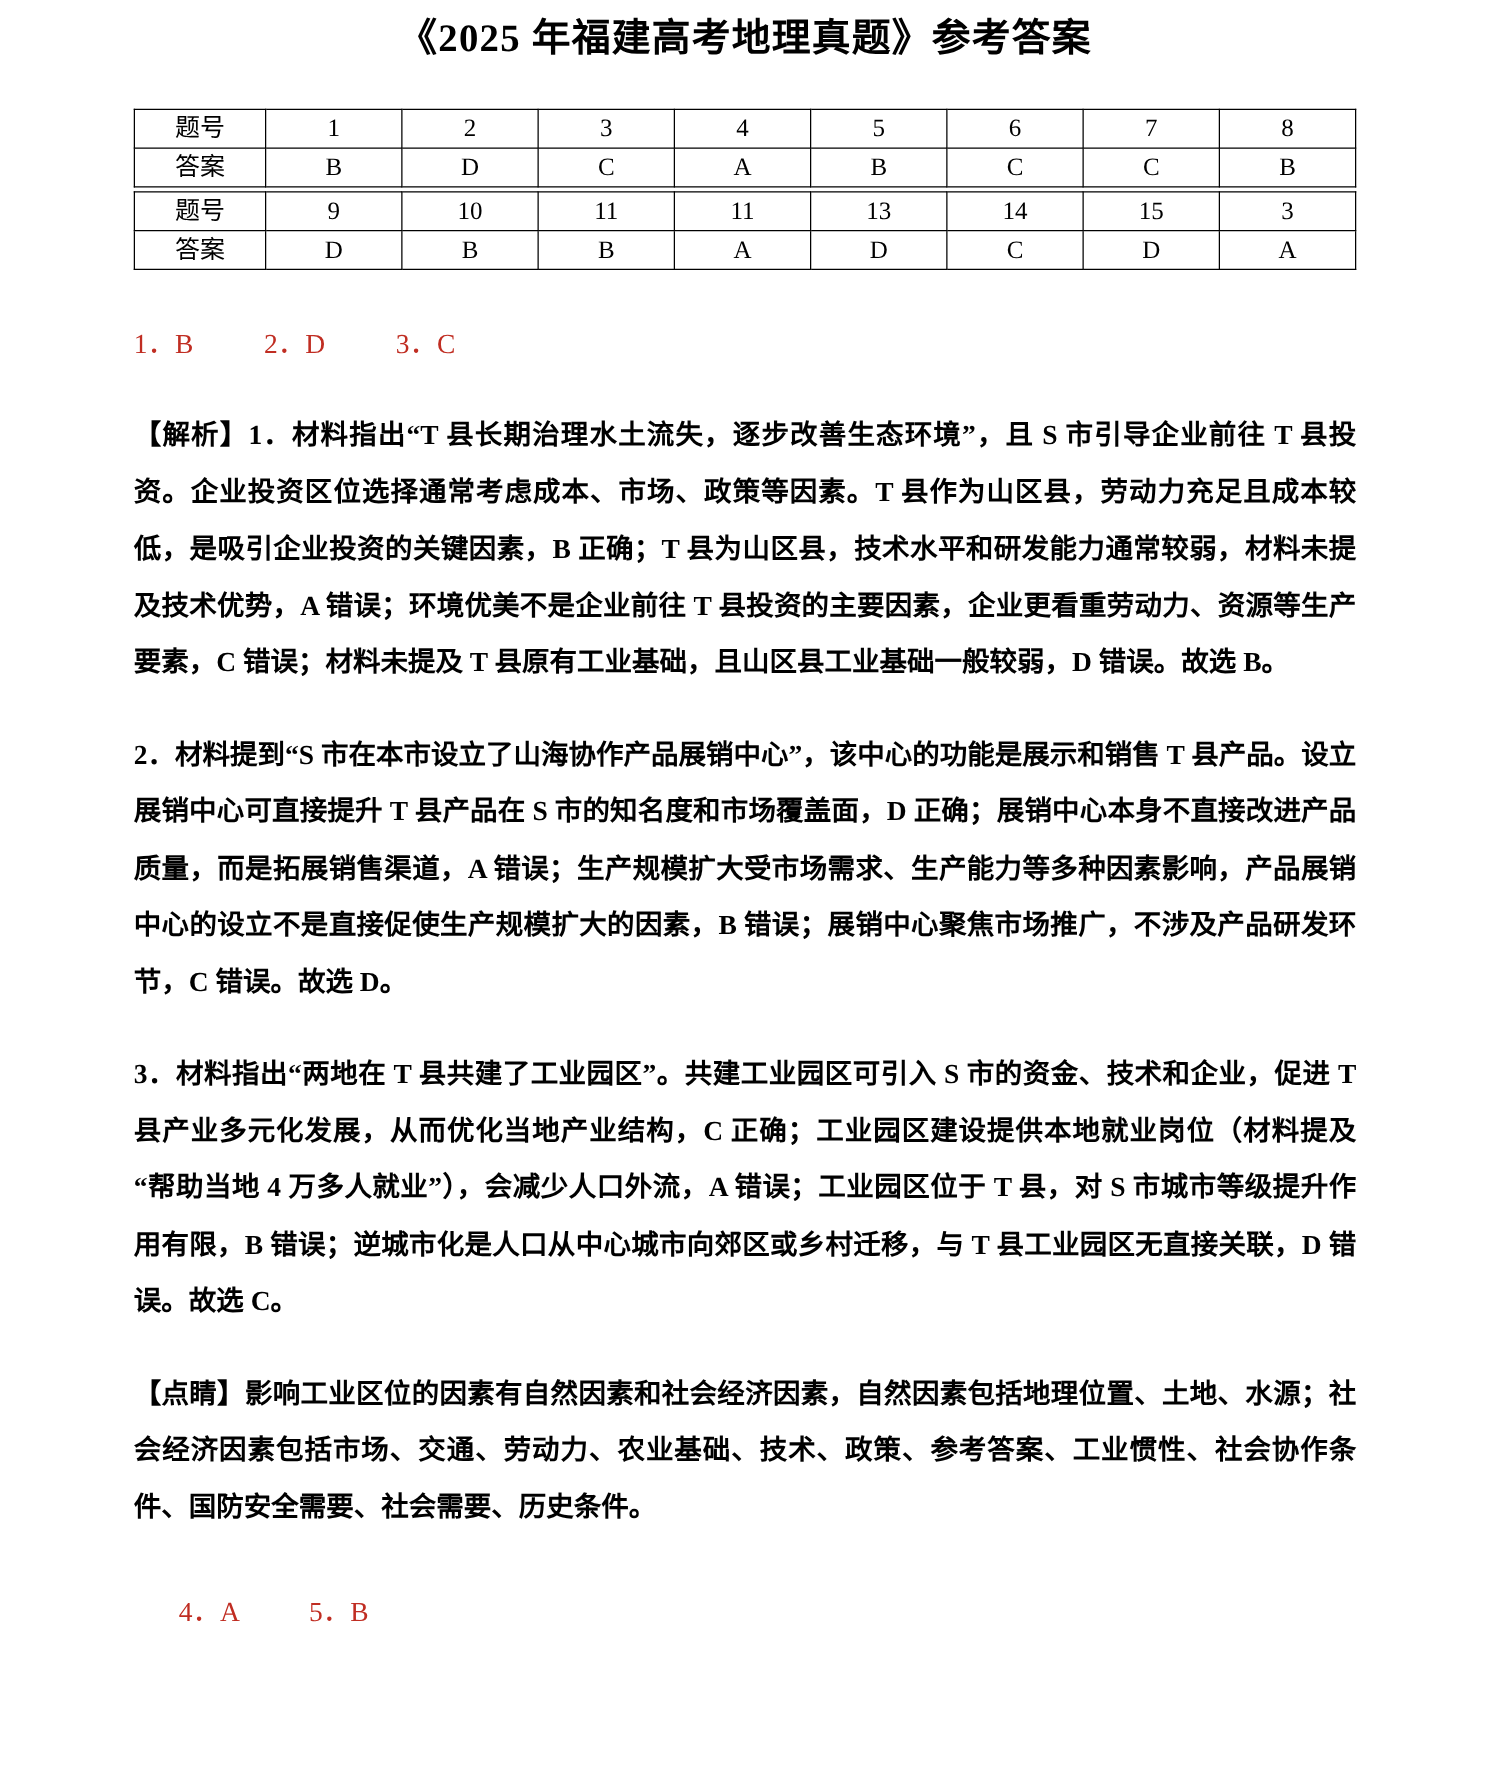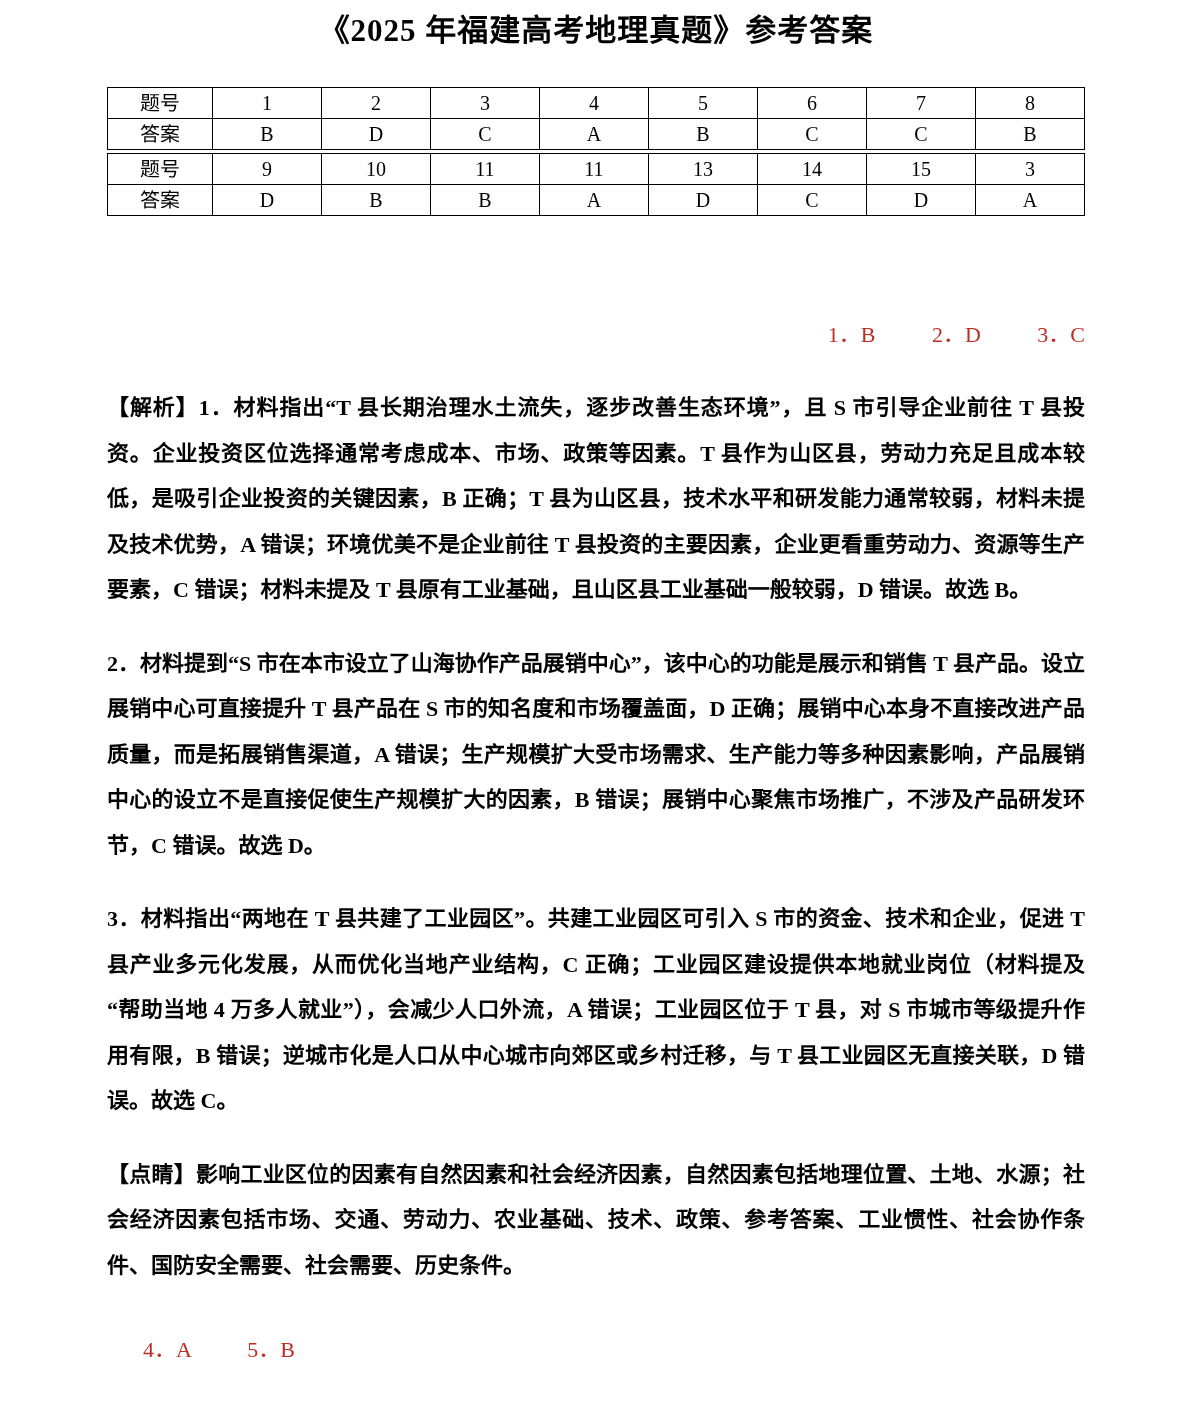--- a/index.html
+++ b/index.html
@@ -40,21 +40,21 @@
     font-size: 20px;
     line-height: 1;
     padding: 0;
   }
   .red-line {
     color: var(--accent-red, #c02d22);
     font-size: 22px;
     line-height: 30px;
     white-space: nowrap;
   }
-  .red-line-1 { margin-top: 104px; text-align: right; }
+  .red-line-1 { margin-top: 44px; }
   .red-line-2 { margin-top: 47px; margin-left: 36px; }
   .answer-item + .answer-item { margin-left: 51px; }
   .body-text { margin-top: 35px; }
   .para {
     font-size: 22px;
     line-height: 45.5px;
     text-align: justify;
     text-justify: inter-character;
     margin-bottom: 28px;
     word-break: break-all;

